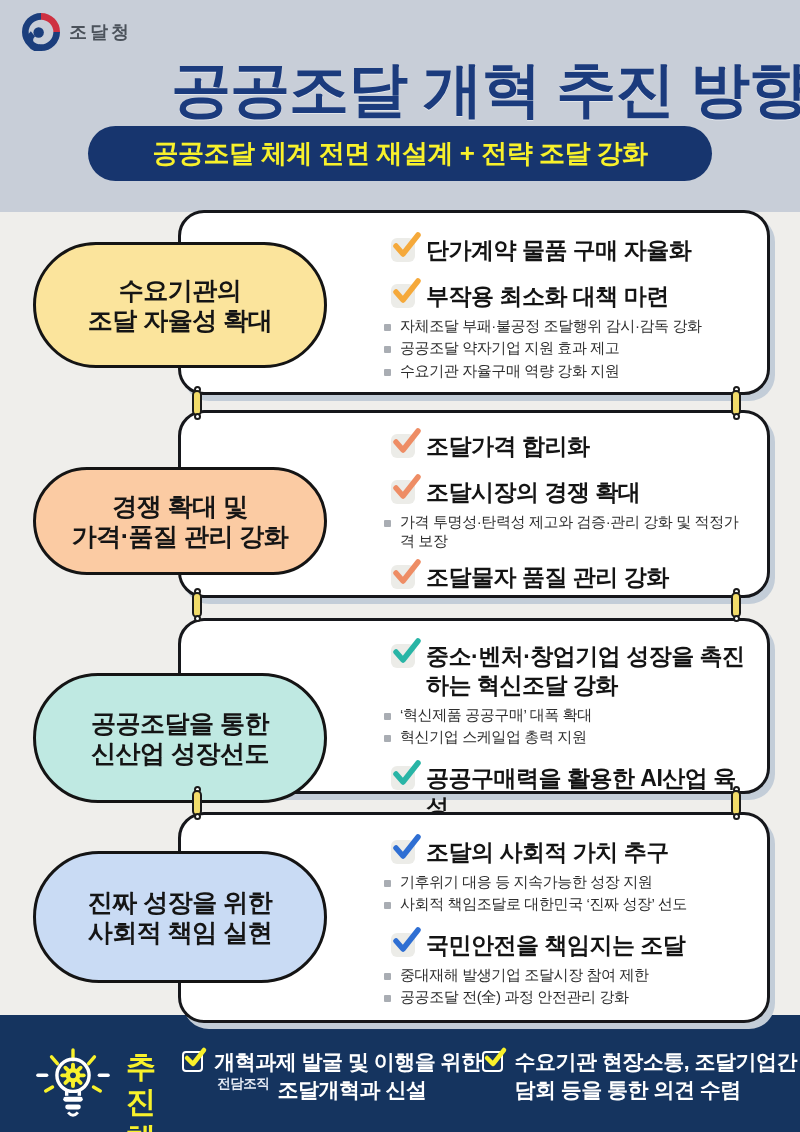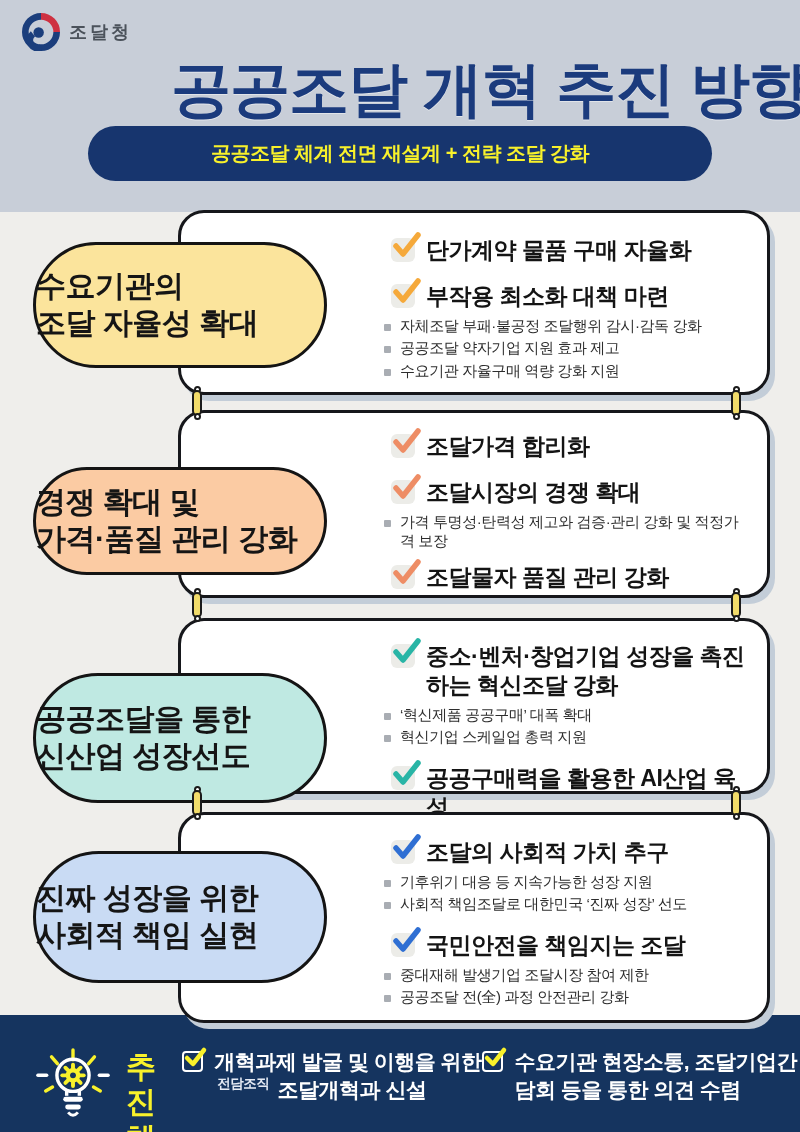--- a/index.html
+++ b/index.html
@@ -9,35 +9,35 @@
   
   .header{position:absolute;left:0;top:0;width:800px;height:212px;background:#C8CED8;}
   .logo{position:absolute;left:22px;top:13px;display:flex;align-items:center;gap:9px;}
   .logo svg{display:block;}
   .agency-name{font-size:18px;font-weight:600;color:#4B525B;letter-spacing:3px;}
   .page-title{margin:8px;position:absolute;left:0;top:42px;width:800px;text-align:right;
               font-size:60px;font-weight:900;color:#1B3B7D;letter-spacing:-1px;
               text-shadow:0 1px 0 rgba(255,255,255,.45);}
   .subtitle{position:absolute;left:88px;top:126px;width:624px;height:55px;
             background:#17356E;border-radius:30px;color:#F8F12B;
-            font-size:20px;font-weight:800;text-align:center;line-height:55px;letter-spacing:-0.5px;}
+            font-size:26px;font-weight:800;text-align:center;line-height:55px;letter-spacing:-0.5px;}
 
   
   .card{position:absolute;left:178px;width:592px;background:#FFFFFF;
         border:3px solid #16171B;border-radius:26px;box-sizing:border-box;
         box-shadow:5px 6px 0 #C3CDD8;z-index:1;}
   .c1{top:210px;height:185px;}
   .c2{top:410px;height:188px;}
   .c3{top:618px;height:176px;}
   .c4{top:812px;height:211px;}
 
   .pill{position:absolute;left:33px;width:294px;z-index:3;
         border:3.5px solid #141414;border-radius:70px;box-sizing:border-box;
-        display:flex;flex-direction:column;justify-content:center;align-items:flex-start;
-        text-align:center;font-size:30px;font-weight:800;line-height:1.22;color:#151515;letter-spacing:-0.5px;}
+        display:flex;flex-direction:column;justify-content:center;align-items:center;
+        text-align:center;font-size:25px;font-weight:800;line-height:1.22;color:#151515;letter-spacing:-0.5px;}
   .p1{top:242px;height:126px;background:#FBE49C;}
   .p2{top:467px;height:108px;background:#FBCBA3;}
   .p3{top:645px;height:130px;background:#BFE9E2;margin-top:28px;}
   .p4{top:851px;height:132px;background:#C9DBF4;}
 
   .content{position:absolute;left:166px;right:22px;top:0;}
   .c1 .content{padding-top:6px;}.c2 .content{padding-top:2px;}
   .c3 .content{padding-top:4px;}.c4 .content{padding-top:6px;}
 
   .item{display:flex;align-items:flex-start;gap:11px;margin-top:17px;margin-left:44px;}

